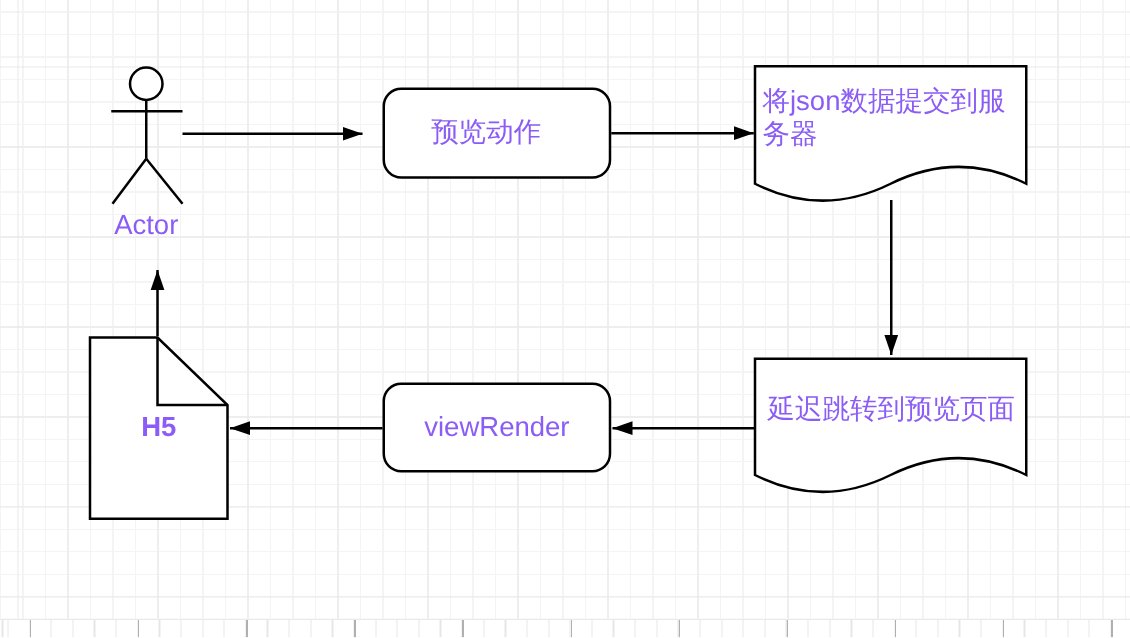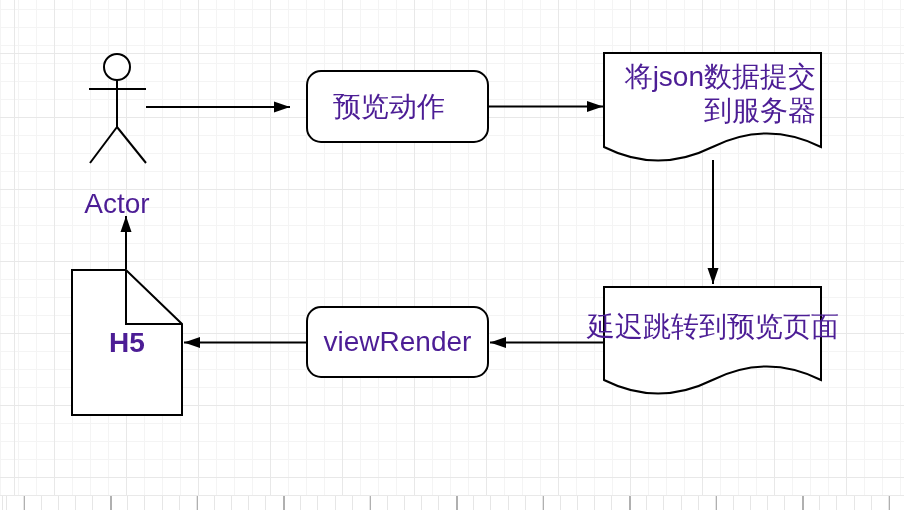--- a/index.html
+++ b/index.html
@@ -35,23 +35,23 @@
     background-position: 24px 0, 6px 0;
   }
   svg.diagram { position: absolute; left: 0; top: 0; }
   svg.diagram .shape { fill: #ffffff; stroke: #000000; stroke-width: 2; }
   svg.diagram .wire  { fill: none;    stroke: #000000; stroke-width: 2; }
   .label {
     position: absolute;
     display: flex;
     align-items: center;
     justify-content: center;
-    text-align: right;
-    color: #4c1d95;
-    font-size: 28px;
+    text-align: left;
+    color: #8b5cf6;
+    font-size: 22px;
     line-height: 1.2;
   }
   .label.wrap { word-break: break-all; padding: 0 6px; box-sizing: border-box; }
   .label.nowrap { white-space: nowrap; }
 </style>
 </head>
 <body>
 
 <div class="stage">
 
@@ -87,21 +87,21 @@
     </g>
 
     <line class="wire" marker-end="url(#arrow)" x1="146" y1="107" x2="290" y2="107"></line>
     <line class="wire" marker-end="url(#arrow)" x1="489" y1="106.5" x2="603" y2="106.5"></line>
     <line class="wire" marker-end="url(#arrow)" x1="713" y1="160" x2="713" y2="284"></line>
     <line class="wire" marker-end="url(#arrow)" x1="604" y1="342.5" x2="490" y2="342.5"></line>
     <line class="wire" marker-end="url(#arrow)" x1="306" y1="342.5" x2="184" y2="342.5"></line>
     <line class="wire" marker-end="url(#arrow)" x1="126" y1="269" x2="126" y2="216"></line>
   </svg>
 
-  <div class="label" style="left:67px; top:192px; width:100px; height:24px;">Actor</div>
+  <div class="label" style="left:67px; top:168px; width:100px; height:24px;">Actor</div>
 
   <div class="label" style="left:307px; top:71px; width:164px; height:71px;">预览动作</div>
 
   <div class="label wrap" style="left:604px; top:54px; width:218px; height:80px;">将json数据提交到服务器</div>
 
   <div class="label nowrap" style="left:604px; top:287px; width:218px; height:80px;">延迟跳转到预览页面</div>
 
   <div class="label" style="left:307px; top:307px; width:181px; height:70px;border-radius:28px;">viewRender</div>
 
   <div class="label" style="left:72px; top:270px; width:110px; height:145px;font-weight:bold;">H5</div>

